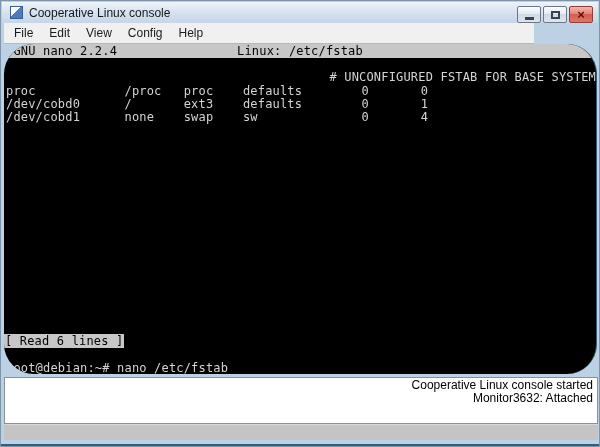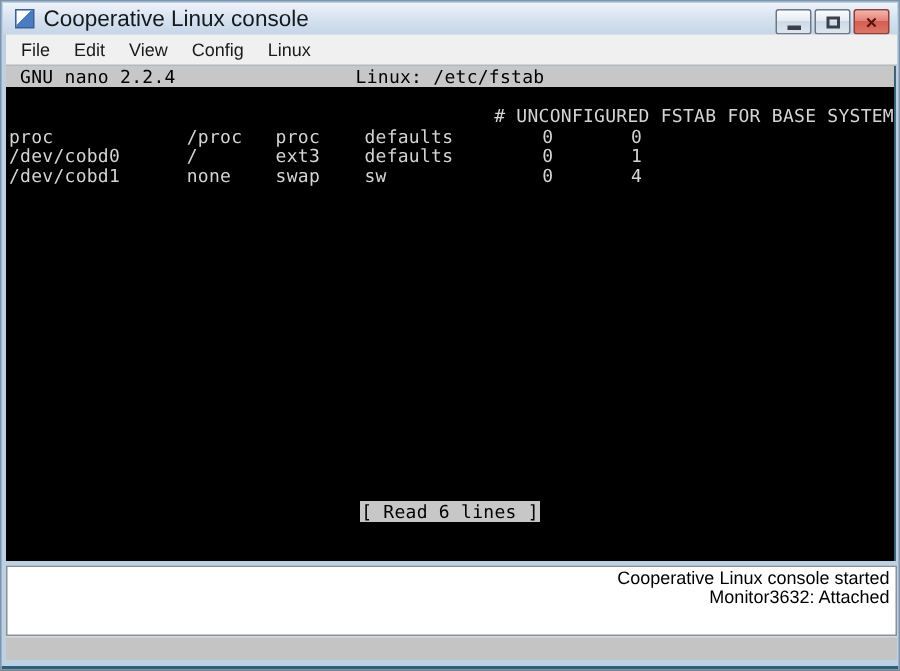--- a/index.html
+++ b/index.html
@@ -13,61 +13,61 @@
   
   .titlebar{
     position:absolute;left:1px;top:1px;width:596px;height:21px;
     background:linear-gradient(#eef3fa,#d2dfee 60%,#c6d6e8);
     display:flex;align-items:center;padding:0 4px;
   }
   .app-icon{
     width:13px;height:13px;margin:0 6px 0 4px;flex:0 0 auto;
     border:1px solid #3a5f95;background:linear-gradient(135deg,#ffffff 45%,#4a7cc2 45%);
   }
-  .title-text{font-size:15px;color:#15191d;white-space:nowrap;}
+  .title-text{font-size:12px;color:#15191d;white-space:nowrap;}
   .caption-buttons{position:absolute;right:5px;top:4px;display:flex;gap:2px;}
   .cap-btn{
     width:24px;height:17px;border:1px solid #6d7887;border-radius:2px;
     background:linear-gradient(#fbfdfe,#e4ebf3 45%,#cdd9e6 46%,#dde6ef);
     display:flex;align-items:center;justify-content:center;position:relative;cursor:default;
   }
   .cap-btn.close{
     background:linear-gradient(#f4b4ab,#e4837b 45%,#d55c50 46%,#dd7668);
     border-color:#8e4038;
   }
   .glyph-min{width:9px;height:3px;background:#3b414b;margin-top:7px;}
   .glyph-max{width:9px;height:8px;border:2px solid #3b414b;background:transparent;}
   .glyph-close{font-size:13px;font-weight:bold;color:#56120d;line-height:1;margin-top:-1px;}
   
   .menubar{
-    position:absolute;left:3px;top:22px;width:594px;height:21px;
+    position:absolute;left:3px;top:22px;width:530px;height:21px;
     background:#f0f0f0;border-bottom:1px solid #b4b9bf;
     display:flex;align-items:center;padding-left:2px;
   }
   .menu-item{
     font-size:12px;color:#1a1a1a;padding:2px 8px;white-space:nowrap;cursor:default;
   }
   
   .console{
     position:absolute;left:3px;top:43px;width:593px;height:330px;
     background:#000;border-right:1px solid #2e6076;overflow:hidden;
-    font-family:"DejaVu Sans Mono",monospace;font-size:12px;letter-spacing:0.18px;
+    font-family:"DejaVu Sans Mono",monospace;font-size:12px;letter-spacing:0.18px;border-radius:30px;
   }
   .trow{
     position:absolute;left:0;width:100%;height:14px;line-height:14px;
     color:#d4d4d4;white-space:pre;margin:0;padding:0 0 0 2px;
     font-family:inherit;font-size:inherit;letter-spacing:inherit;
   }
   .trow.inverse{background:#c7c7c7;color:#000;}
   .nano-header{top:0;}
   .nano-header .hdr-center{
     position:absolute;left:50%;transform:translateX(-50%);top:0;color:#000;white-space:pre;
   }
   .r2{top:26px;text-align:right;} .r3{top:40px;} .r4{top:53px;} .r5{top:66px;} .r6{top:79px;}
-  .status-row{top:290px;text-align:center;padding-left:0;}
+  .status-row{top:290px;text-align:left;padding-left:0;}
   .status-msg{background:#c7c7c7;color:#000;display:inline-block;padding:0 1px;}
   .prompt-row{top:317px;}
   
   .log-panel{
     position:absolute;left:3px;top:376px;width:594px;height:47px;
     background:#fff;border:1px solid #8a9096;padding:1px 4px;
     font-size:12px;line-height:13px;color:#000;overflow:hidden;
   }
   .log-line{white-space:nowrap;text-align:right;}
   
@@ -95,30 +95,31 @@
         <div class="glyph-close">×</div>
       </div>
     </div>
   </div>
 
   <div class="menubar">
     <div class="menu-item">File</div>
     <div class="menu-item">Edit</div>
     <div class="menu-item">View</div>
     <div class="menu-item">Config</div>
-    <div class="menu-item">Linux</div>
+    <div class="menu-item">Help</div>
   </div>
 
   <div class="console">
     <pre class="trow inverse nano-header"><span> GNU nano 2.2.4</span><span class="hdr-center">Linux: /etc/fstab</span></pre>
     <pre class="trow r2"># UNCONFIGURED FSTAB FOR BASE SYSTEM</pre>
     <pre class="trow r3">proc            /proc   proc    defaults        0       0</pre>
     <pre class="trow r4">/dev/cobd0      /       ext3    defaults        0       1</pre>
     <pre class="trow r5">/dev/cobd1      none    swap    sw              0       4</pre>
     <div class="trow status-row"><span class="status-msg">[ Read 6 lines ]</span></div>
+    <pre class="trow prompt-row">root@debian:~# nano /etc/fstab</pre>
   </div>
 
   <div class="log-panel">
     <div class="log-line">Cooperative Linux console started</div>
     <div class="log-line">Monitor3632: Attached</div>
   </div>
 
   <div class="status-strip"></div>
 
 </div>

